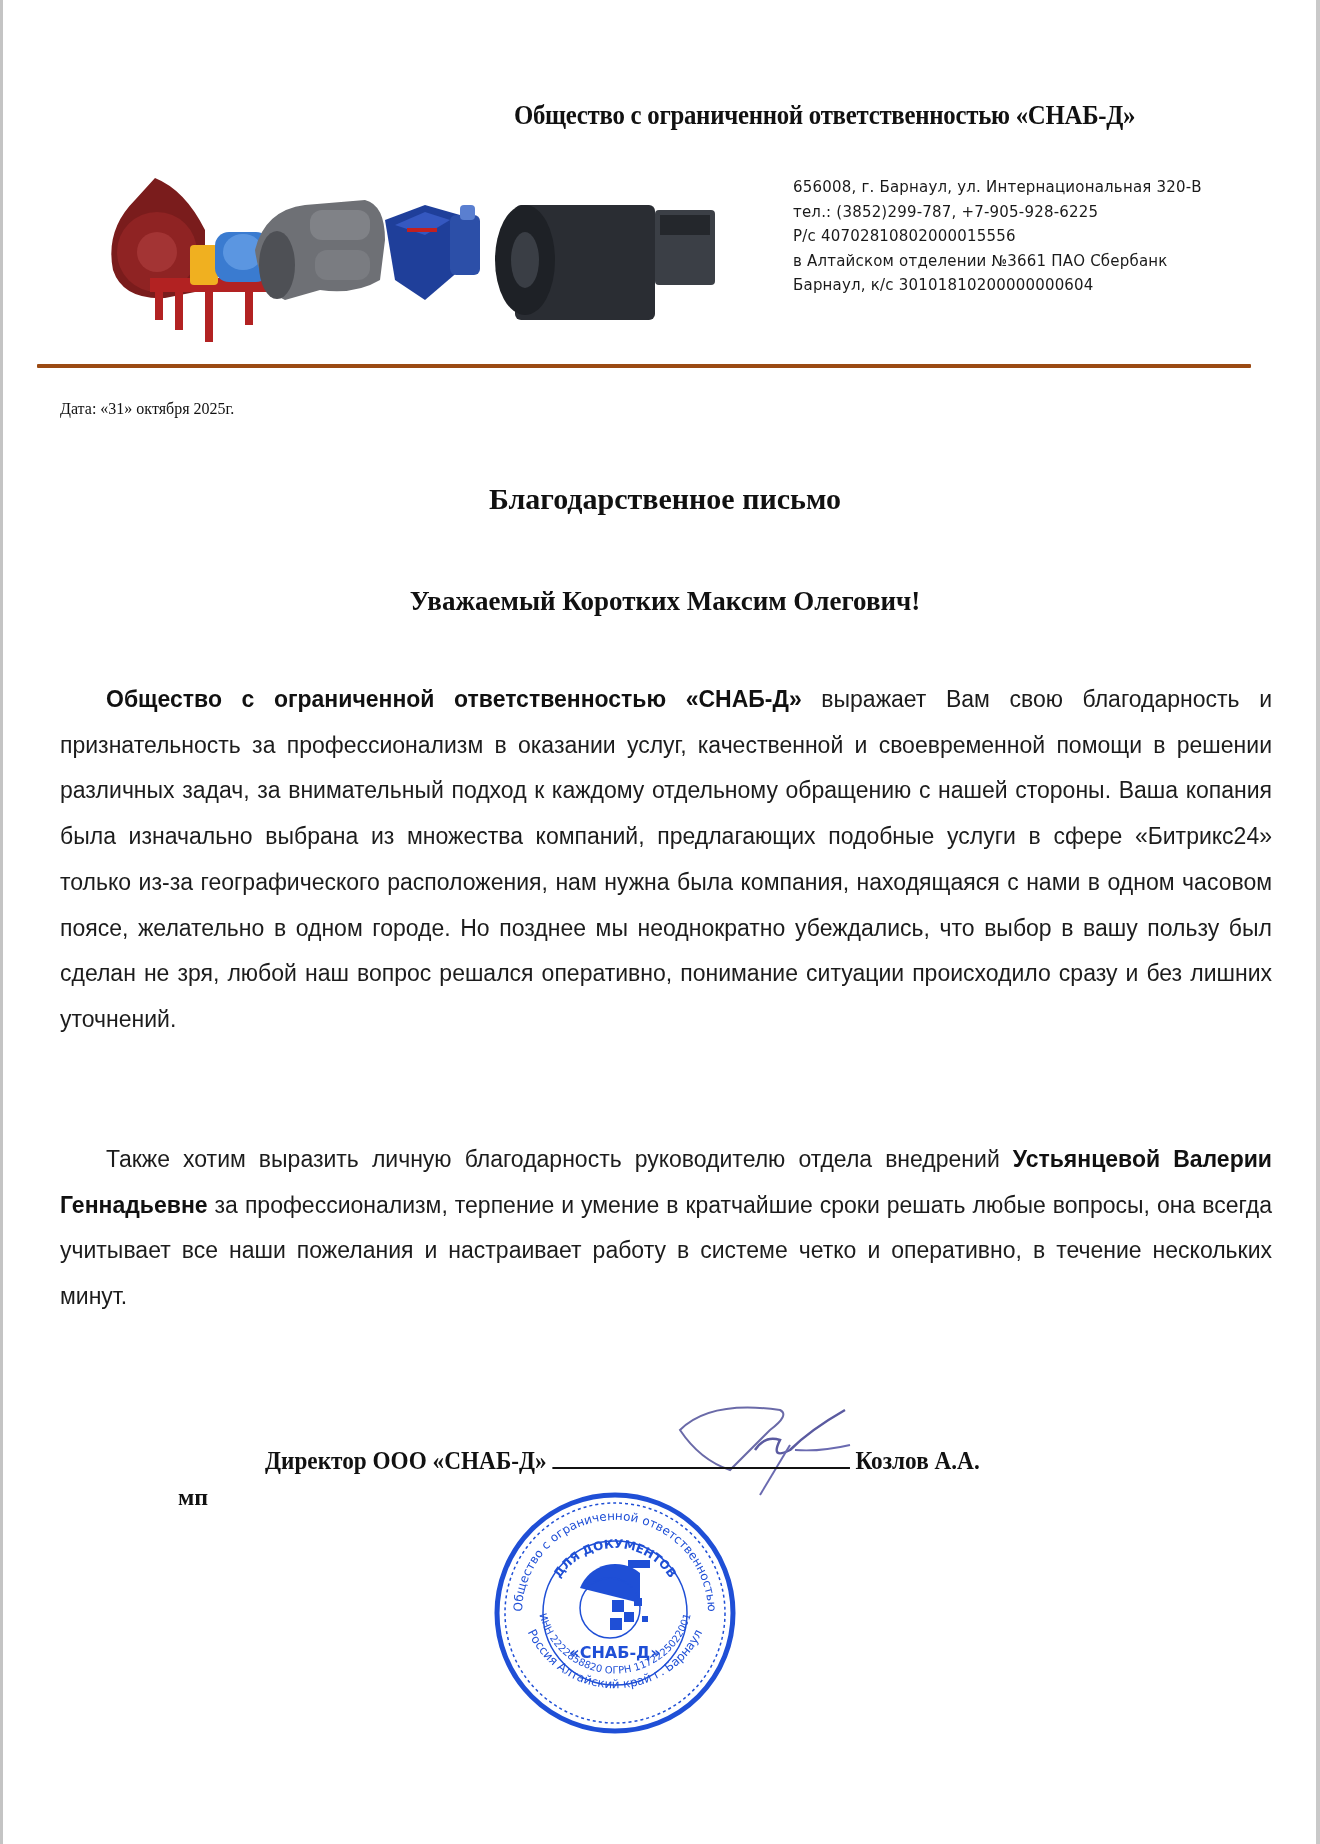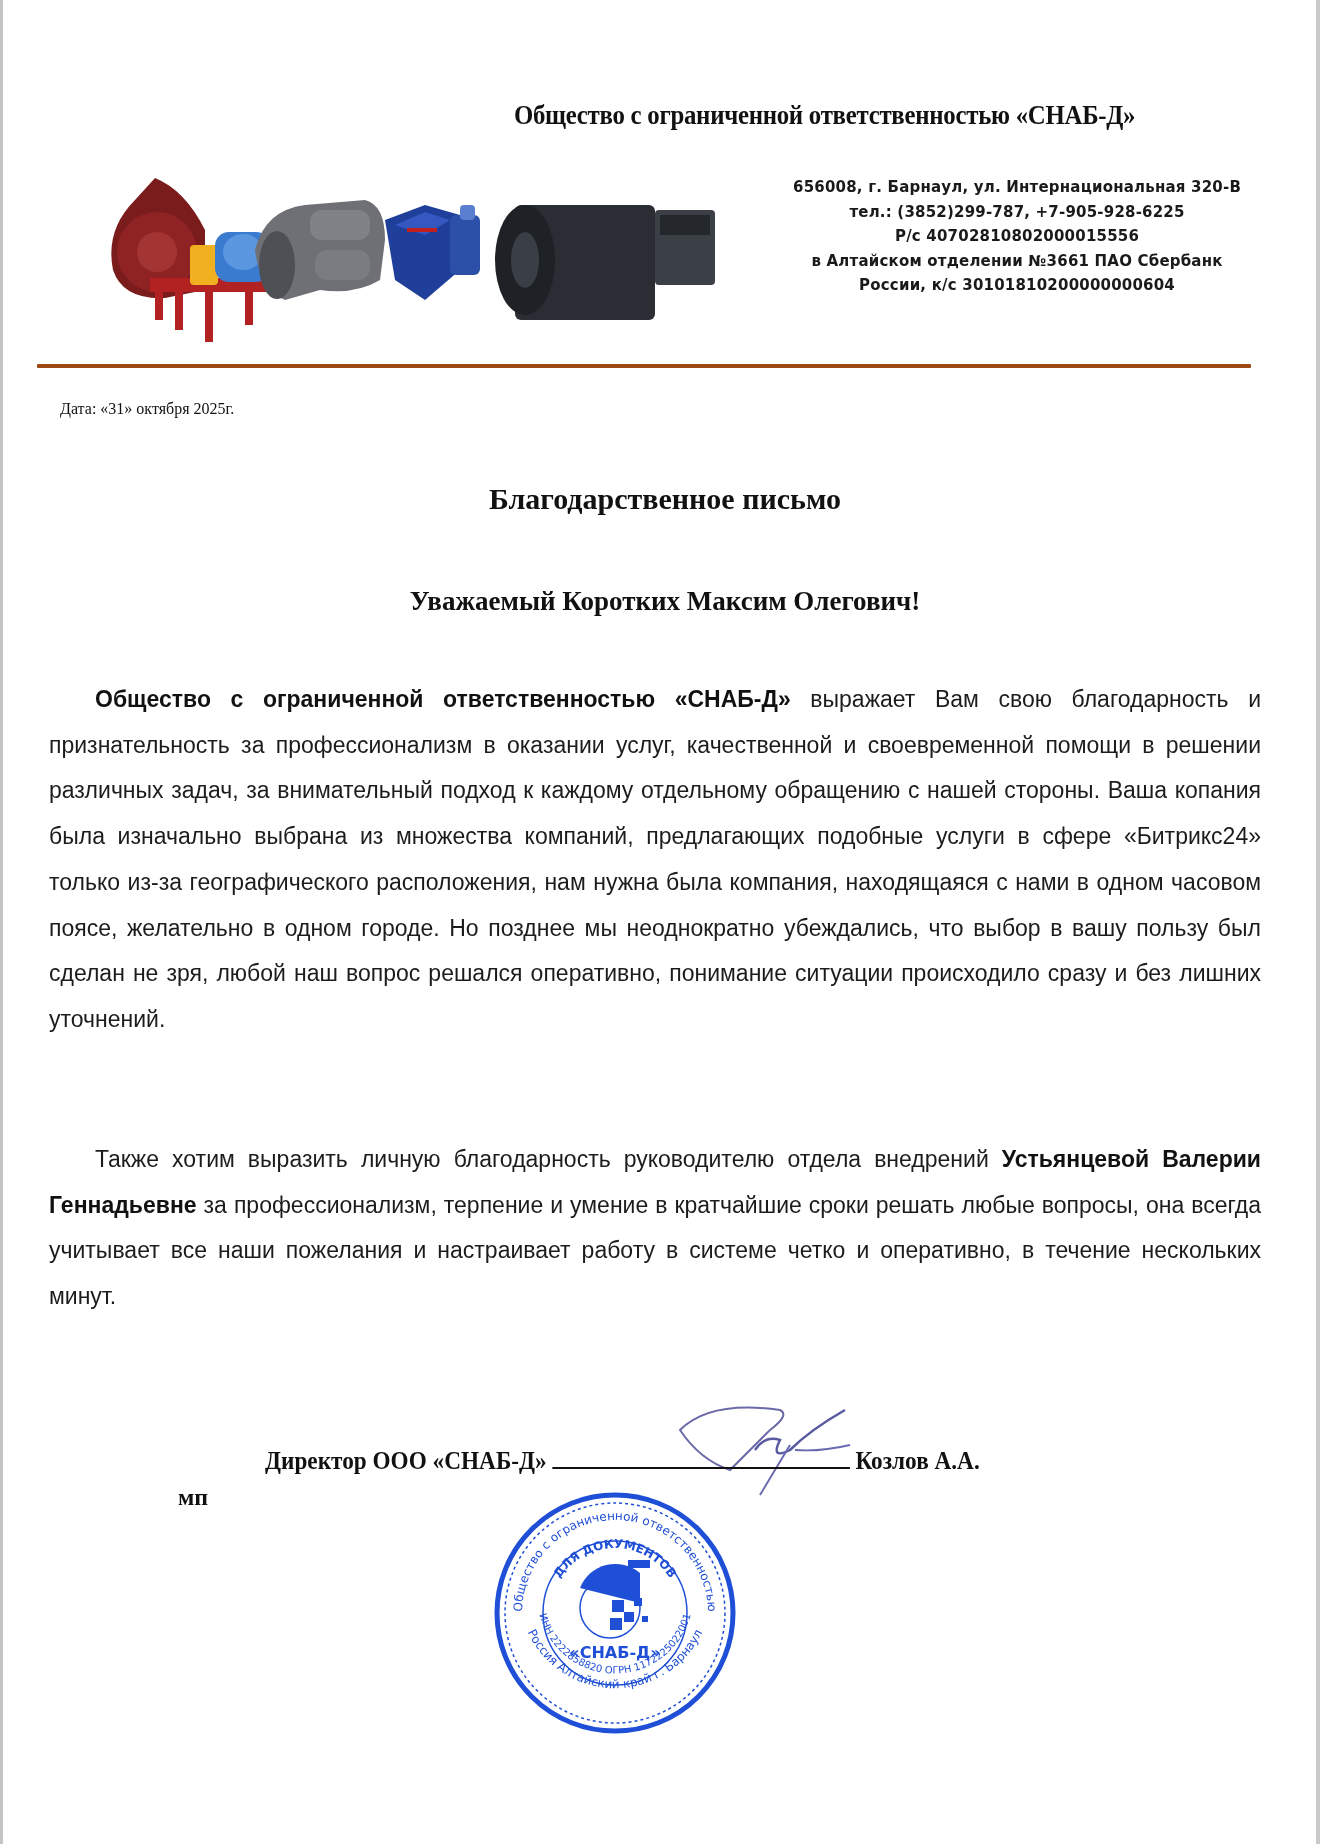--- a/index.html
+++ b/index.html
@@ -7,31 +7,31 @@
          font-family: "Liberation Serif", serif; color: #111; }
   .edge-left { position: absolute; left: 0; top: 0; width: 3px; height: 1844px; background: #c4c4c4; }
   .edge-right { position: absolute; right: 0; top: 0; width: 4px; height: 1844px; background: #c9c9c9; }
 
   .company-heading { position: absolute; left: 360px; width: 1010px; top: 100px; text-align: center;
          font-family: "Liberation Serif", serif; font-weight: bold; font-size: 27px; letter-spacing: -0.3px; transform: scaleX(0.92); transform-origin: left top; }
 
   .products { position: absolute; left: 95px; top: 160px; width: 640px; height: 190px; }
 
   .contacts { position: absolute; left: 793px; top: 175px; font-family: "DejaVu Sans", sans-serif;
-         font-weight: bold; font-size: 15px; line-height: 24.5px; color: #1a1a1a; letter-spacing: 0.2px; text-align: center; }
+         font-weight: normal; font-size: 15px; line-height: 24.5px; color: #1a1a1a; letter-spacing: 0.2px; }
   .contacts div { white-space: nowrap; }
 
   .rule { position: absolute; left: 37px; top: 364px; width: 1214px; height: 4px; background: #9b4a13; border-radius: 1px; }
 
   .date { position: absolute; left: 60px; top: 400px; font-size: 16px; }
 
   .letter-title { position: absolute; left: 0; width: 1330px; top: 482px; text-align: center; font-weight: bold; font-size: 30px; }
   .greeting { position: absolute; left: 0; width: 1330px; top: 586px; text-align: center; font-weight: bold; font-size: 27px; }
 
-  .para { position: absolute; left: 49px; width: 1212px; font-family: "Liberation Sans", sans-serif;
+  .para { position: absolute; left: 60px; width: 1212px; font-family: "Liberation Sans", sans-serif;
           font-size: 23px; line-height: 45.7px; text-align: justify; text-align-last: left; color: #1c1c1c; }
   .para .indent { display: inline-block; width: 46px; }
   .para b { font-weight: bold; color: #111; }
   .p1 { top: 677px; }
   .p2 { top: 1137px; text-align-last: justify; }
 
   .signature-row { position: absolute; left: 265px; top: 1445px; font-weight: bold; font-size: 25px; white-space: nowrap; transform: scaleX(0.93); transform-origin: left top; }
   .sig-line { display: inline-block; width: 320px; border-bottom: 2px solid #111; height: 22px; vertical-align: baseline; margin: 0 6px; }
   .mp { position: absolute; left: 178px; top: 1484px; font-size: 24px; font-weight: bold; }
 
@@ -84,21 +84,21 @@
     <rect x="560" y="50" width="60" height="75" rx="4" fill="#3b3f46"></rect>
     <rect x="565" y="55" width="50" height="20" fill="#24272c"></rect>
   </g>
 </svg>
 
 <div class="contacts">
   <div>656008, г. Барнаул, ул. Интернациональная 320-В</div>
   <div>тел.: (3852)299-787, +7-905-928-6225</div>
   <div>Р/с 40702810802000015556</div>
   <div>в Алтайском отделении №3661 ПАО Сбербанк</div>
-  <div>России, к/с 30101810200000000604</div>
+  <div>Барнаул, к/с 30101810200000000604</div>
 </div>
 
 <div class="rule"></div>
 
 <div class="date">Дата: «31» октября 2025г.</div>
 
 <div class="letter-title">Благодарственное письмо</div>
 <div class="greeting">Уважаемый Коротких Максим Олегович!</div>
 
 <div class="para p1"><span class="indent"></span><b>Общество с ограниченной ответственностью «СНАБ-Д»</b><span> выражает Вам свою благодарность и признательность за профессионализм в оказании услуг, качественной и своевременной помощи в решении различных задач, за внимательный подход к каждому отдельному обращению с нашей стороны. Ваша копания была изначально выбрана из множества компаний, предлагающих подобные услуги в сфере «Битрикс24» только из-за географического расположения, нам нужна была компания, находящаяся с нами в одном часовом поясе, желательно в одном городе. Но позднее мы неоднократно убеждались, что выбор в вашу пользу был сделан не зря, любой наш вопрос решался оперативно, понимание ситуации происходило сразу и без лишних уточнений.</span></div>

